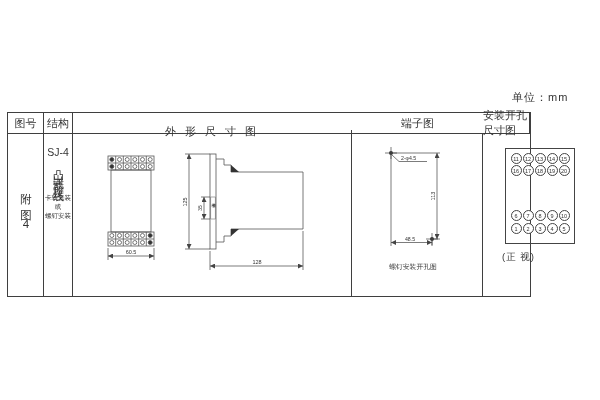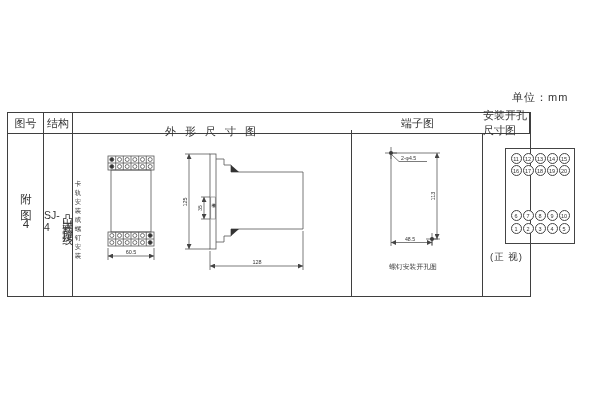--- a/index.html
+++ b/index.html
@@ -13,36 +13,36 @@
   .cell{border-right:1px solid #3f3f3f;position:relative;box-sizing:border-box;}
   .cell.last{border-right:none;}
   .hcell{display:flex;align-items:center;justify-content:center;
          font-size:11px;border-bottom:1px solid #3f3f3f;}
   .sp{letter-spacing:3px;margin-top:17px;}
   
   .figwrap{display:flex;align-items:center;justify-content:center;height:100%;}
   .figlabel{writing-mode:vertical-lr;text-orientation:upright;font-size:11.5px;
             letter-spacing:17px;}
   
-  .structwrap{display:flex;flex-direction:row;align-items:center;height:100%;justify-content:space-between;}
+  .structwrap{display:flex;flex-direction:column;align-items:center;height:100%;}
   .model{font-size:10.5px;margin-top:12px;}
   .typevert{writing-mode:vertical-lr;text-orientation:upright;font-size:11px;
             letter-spacing:4px;margin-top:3px;}
   .note{font-size:6.5px;line-height:9px;text-align:center;margin-top:8px;}
   
   .draw{position:absolute;left:0;top:0;}
   svg text{fill:#333;font-family:"Liberation Sans","DejaVu Sans",sans-serif;}
   
   .tbox{position:absolute;left:22px;top:14px;width:70px;height:96px;
         border:1.2px solid #444;box-sizing:border-box;}
   .trow{position:absolute;left:0;width:100%;display:flex;justify-content:center;gap:1px;}
   .tcirc{width:11px;height:11px;border:1px solid #444;border-radius:50%;
          box-sizing:border-box;font-size:5.5px;display:flex;align-items:center;
          justify-content:center;background:#fff;}
-  .tcaption{position:absolute;left:0;top:117px;width:100%;text-align:center;
+  .tcaption{position:absolute;left:12px;top:117px;width:100%;text-align:center;
             font-size:9.5px;letter-spacing:1px;}
 </style>
 </head>
 <body>
 
 <svg width="0" height="0" style="position:absolute" aria-hidden="true">
   <defs>
     <marker id="arr" markerWidth="5" markerHeight="5" refX="5" refY="2.5" orient="auto-start-reverse" markerUnits="userSpaceOnUse">
       <path d="M0,0 L5,2.5 L0,5 Z" fill="#444"></path>
     </marker>

